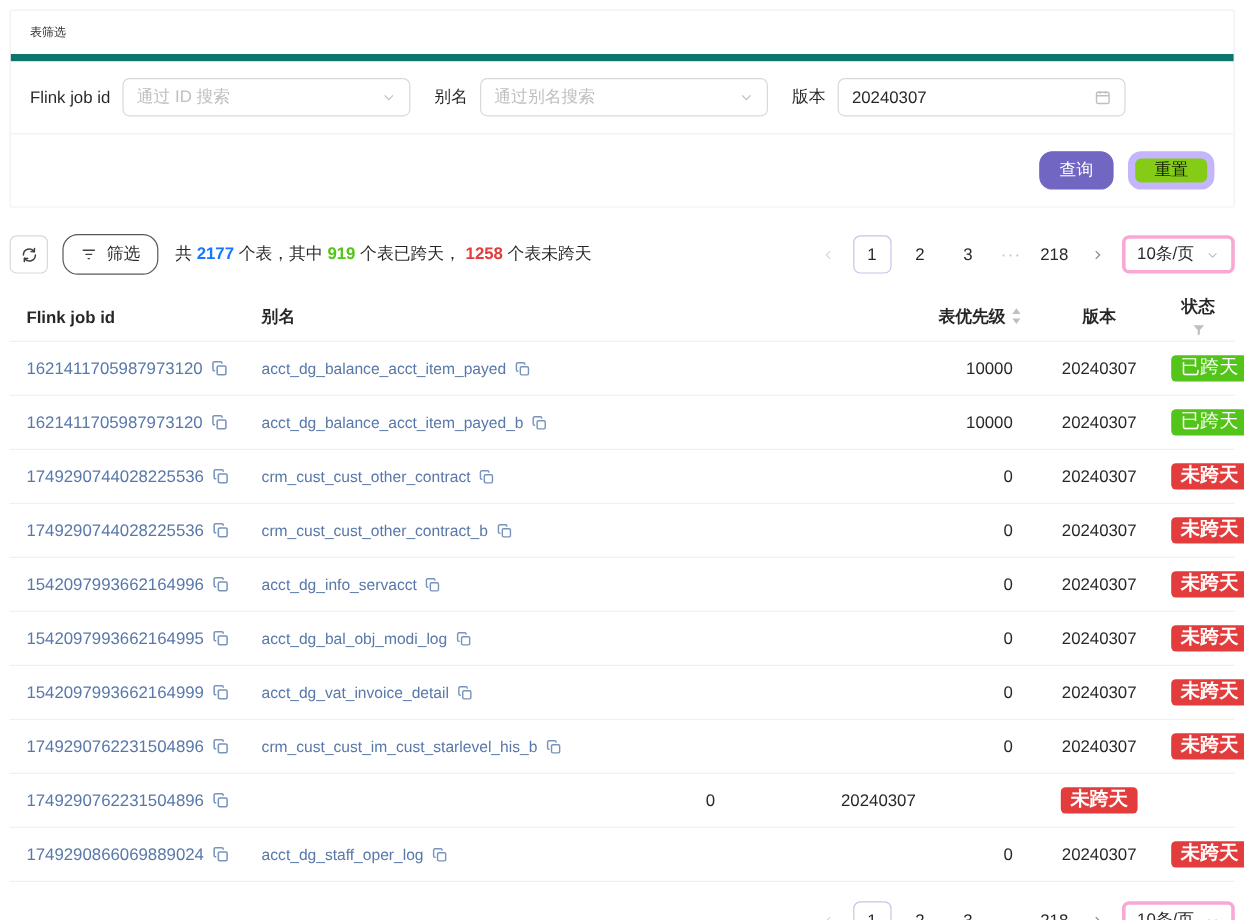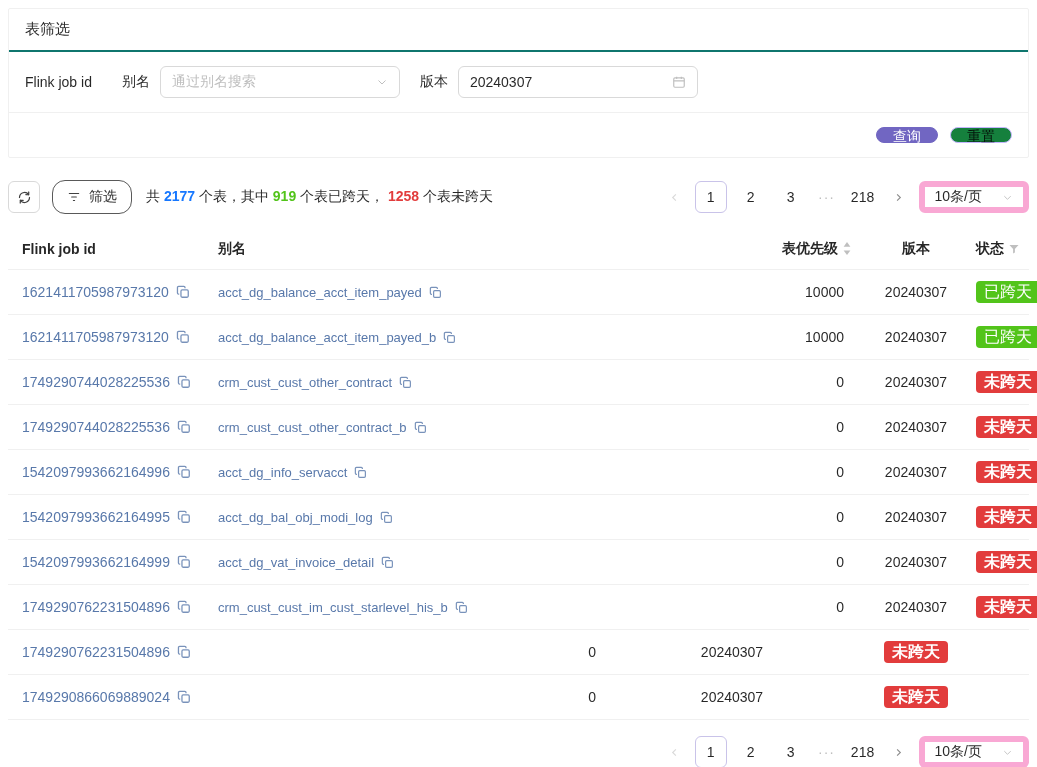--- a/index.html
+++ b/index.html
@@ -13,35 +13,35 @@
   html,body{margin:0;padding:0;}
   body{
     width:1037px;height:767px;overflow:hidden;background:#fff;
     font-family:"Liberation Sans","DejaVu Sans",sans-serif;
     font-size:14px;color:rgba(0,0,0,.85);
   }
   svg{display:block;}
 
   
   .filter-card{margin:8px 8px 0;border:1px solid #f0f0f0;border-radius:2px;background:#fff;}
-  .card-header{padding:11px 16px;border-bottom:2px solid #0f766e;font-size:15px;}
+  .card-header{padding:11px 16px;border-bottom:6px solid #0f766e;font-size:10px;}
   .filter-row{display:flex;align-items:center;padding:14px 16px;border-bottom:1px solid #f0f0f0;}
   .filter-field{display:flex;align-items:center;margin-right:20px;}
   .field-label{margin-right:10px;white-space:nowrap;}
   .control{
     width:240px;height:32px;border:1px solid #d9d9d9;border-radius:6px;background:#fff;
     display:flex;align-items:center;justify-content:space-between;padding:0 11px;cursor:pointer;
   }
   .placeholder{color:#bfbfbf;}
   .control .suffix{color:#bfbfbf;display:inline-flex;}
   .date-value{color:rgba(0,0,0,.85);}
   .action-row{display:flex;justify-content:flex-end;gap:12px;padding:14px 16px;}
-  .btn{height:16px;padding:0 16px;border-radius:11px;font-size:14px;cursor:pointer;font-family:inherit;}
+  .btn{height:32px;padding:0 16px;border-radius:11px;font-size:14px;cursor:pointer;font-family:inherit;}
   .btn-primary{background:var(--primary);border:1px solid var(--primary);color:#fff;}
-  .btn-default{background:#15803d;border:1px solid #c4b5fd;color:rgba(0,0,0,.85);}
+  .btn-default{background:#84cc16;border:6px solid #c4b5fd;color:rgba(0,0,0,.85);}
 
   
   .toolbar{display:flex;align-items:center;margin:22px 8px 0;gap:12px;}
   .icon-btn{width:32px;height:32px;border:1px solid #d9d9d9;border-radius:6px;background:#fff;
     display:flex;align-items:center;justify-content:center;cursor:pointer;}
   .filter-btn{height:34px;padding:0 14px;border:1px solid #595959;border-radius:13px;background:#fff;
     display:flex;align-items:center;gap:8px;cursor:pointer;font-size:14px;font-family:inherit;color:rgba(0,0,0,.85);}
   .summary{white-space:pre-wrap;margin-left:2px;}
   .c-blue{color:var(--info);font-weight:700;text-align:center;}
   .c-green{color:var(--success);font-weight:700;margin-top:48px;}
@@ -49,33 +49,33 @@
 
   
   .pagination{display:flex;align-items:center;gap:8px;}
   .pagination.right{margin-left:auto;}
   .pages{display:flex;align-items:center;gap:8px;}
   .page-item{min-width:32px;height:32px;line-height:32px;text-align:center;border-radius:6px;cursor:pointer;color:rgba(0,0,0,.85);}
   .page-item.active{border:1px solid #c9c3e9;line-height:30px;}
   .page-ellipsis{min-width:24px;text-align:center;color:#bfbfbf;cursor:pointer;letter-spacing:1px;}
   .page-arrow{width:24px;height:32px;display:flex;align-items:center;justify-content:center;cursor:pointer;color:#8c8c8c;}
   .page-arrow.disabled{color:#d9d9d9;cursor:default;}
-  .page-size{height:32px;border:6px solid #f9a8d4;border-radius:6px;padding:0 10px;background:#fff;
-    display:flex;align-items:center;gap:20px;cursor:pointer;}
+  .page-size{height:32px;border:3px solid #f9a8d4;border-radius:6px;padding:0 10px;background:#fff;
+    display:flex;align-items:center;gap:10px;cursor:pointer;}
   .page-size .chev{color:#bfbfbf;display:inline-flex;}
 
   
   .table{margin:14px 8px 0;}
   .thead,.trow{display:grid;grid-template-columns:196px 404px 248px 120px 1fr;align-items:center;}
   .thead{height:42px;border-bottom:1px solid #f0f0f0;font-weight:600;}
   .th,.td{padding:0 8px 0 14px;}
   .th-priority{display:flex;justify-content:flex-end;align-items:center;gap:4px;padding-right:4px;}
   .td-priority{text-align:right;padding-right:12px;}
   .th-version,.td-version{text-align:center;padding:0;}
-  .th-status{display:flex;align-items:center;gap:4px;padding-left:0;}
+  .th-status{display:flex;align-items:center;gap:4px;padding-left:0;flex-direction:column;}
   .td-status{padding:0;display:flex;justify-content:center;}
   .trow{height:45px;border-bottom:1px solid #f0f0f0;}
   .td-id,.td-alias{display:flex;align-items:center;gap:7px;overflow:hidden;}
   .link{color:var(--link);cursor:pointer;text-decoration:none;white-space:nowrap;text-align:right;}
   .td-alias .link{font-size:13px;}
   .copy{color:var(--link);opacity:.8;cursor:pointer;display:inline-flex;}
   .badge{color:#fff;font-size:16px;line-height:20px;padding:1px 8px;border-radius:4px;white-space:nowrap;}
   .badge-green{background:var(--success);}
   .badge-red{background:var(--error);font-weight:bold;}
   .sorter{display:inline-flex;}
@@ -84,20 +84,28 @@
 </head>
 <body>
 
 <div class="filter-card">
   <div class="card-header">
     <span>表筛选</span>
   </div>
   <div class="filter-row">
     <div class="filter-field">
       <span class="field-label">Flink job id</span>
+      <div class="control">
+        <span class="placeholder">通过 ID 搜索</span>
+        <span class="suffix">
+          <svg width="12" height="12" viewBox="0 0 24 24" fill="none" stroke="currentColor" stroke-width="2">
+              <path d="M5 9l7 7 7-7"></path>
+            </svg>
+        </span>
+      </div>
     </div>
     <div class="filter-field">
       <span class="field-label">别名</span>
       <div class="control">
         <span class="placeholder">通过别名搜索</span>
         <span class="suffix">
           <svg width="12" height="12" viewBox="0 0 24 24" fill="none" stroke="currentColor" stroke-width="2">
               <path d="M5 9l7 7 7-7"></path>
             </svg>
         </span>
@@ -424,20 +432,29 @@
   <div class="trow">
     <div class="td td-id">
       <a class="link">1749290866069889024</a>
       <span class="copy">
         <svg width="14" height="14" viewBox="0 0 24 24" fill="none" stroke="currentColor" stroke-width="2.2">
               <rect x="8.5" y="8.5" width="12.5" height="12.5" rx="2"></rect>
               <path d="M5.5 15.5H4.5a2 2 0 0 1-2-2V4.5a2 2 0 0 1 2-2h9a2 2 0 0 1 2 2v1"></path>
             </svg>
       </span>
     </div>
+    <div class="td td-alias">
+      <a class="link">acct_dg_staff_oper_log</a>
+      <span class="copy">
+        <svg width="13" height="13" viewBox="0 0 24 24" fill="none" stroke="currentColor" stroke-width="2.2">
+              <rect x="8.5" y="8.5" width="12.5" height="12.5" rx="2"></rect>
+              <path d="M5.5 15.5H4.5a2 2 0 0 1-2-2V4.5a2 2 0 0 1 2-2h9a2 2 0 0 1 2 2v1"></path>
+            </svg>
+      </span>
+    </div>
     <div class="td td-priority">0</div>
     <div class="td td-version">20240307</div>
     <div class="td td-status">
       <span class="badge badge-red">未跨天</span>
     </div>
   </div>
 </div>
 </div>
 
 <div class="bottom-bar">

